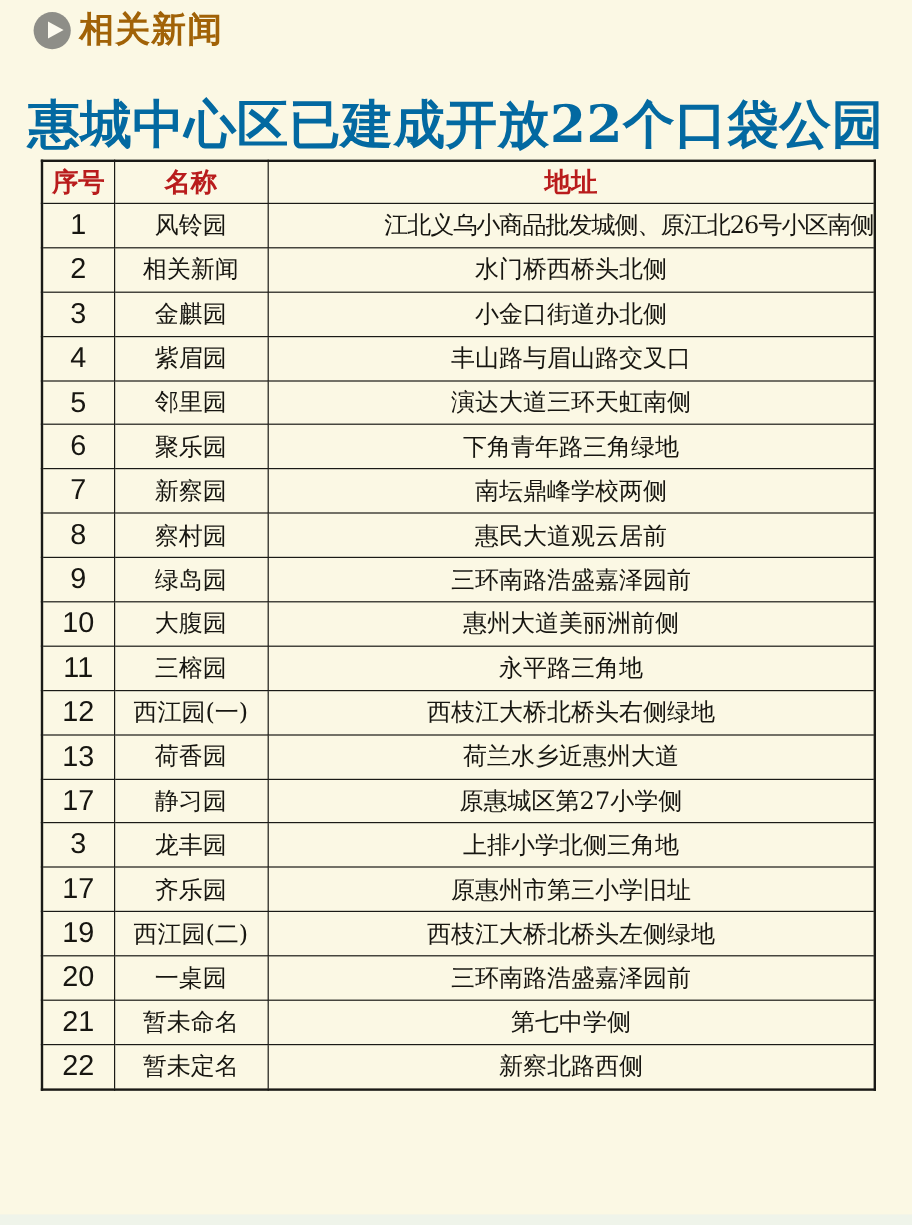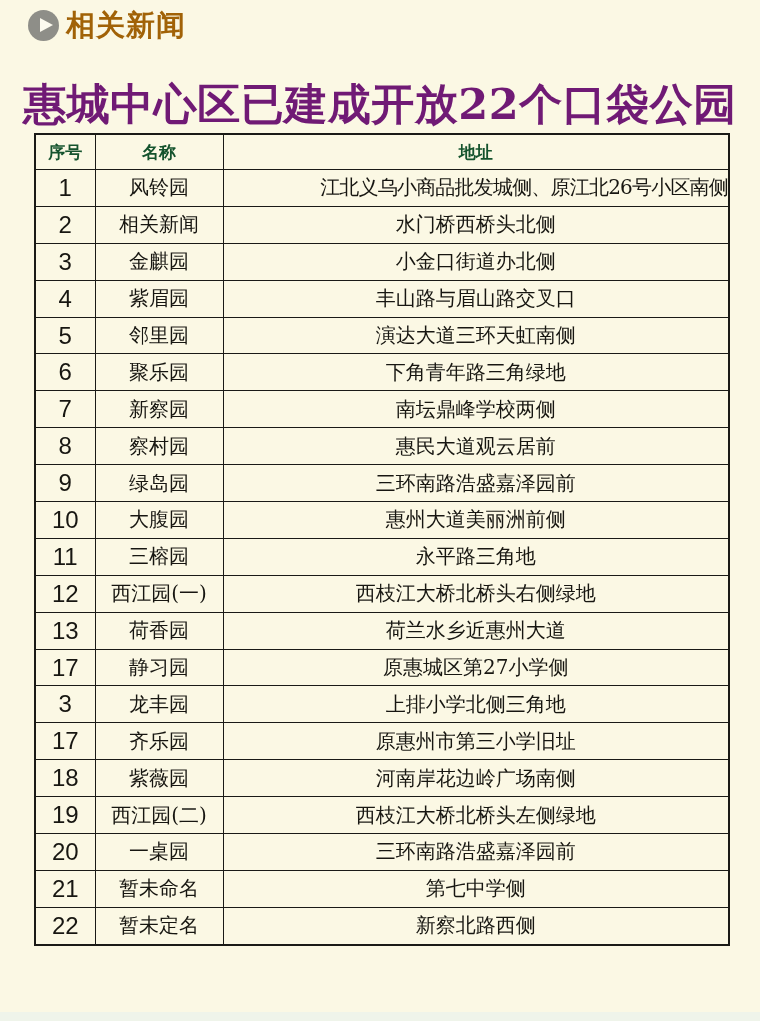--- a/index.html
+++ b/index.html
@@ -50,21 +50,21 @@
   }
   .main-title {
     position: absolute;
     top: 54px;
     left: 0;
     width: 100%;
     text-align: center;
     font-family: "DejaVu Serif", "Liberation Serif", serif;
     font-weight: bold;
     font-size: 43px;
-    color: #701a75;
+    color: #0369a1;
     letter-spacing: 0.5px;
     line-height: 1;
   }
   table.parks {
     position: absolute;
     top: 133px;
     left: 34px;
     width: 694px;
     border-collapse: collapse;
     table-layout: fixed;
@@ -73,23 +73,23 @@
   table.parks th, table.parks td {
     border: 1.5px solid #1a1a16;
     padding: 0;
     text-align: center;
     overflow: hidden;
     color: #171611;
   }
   table.parks th {
     height: 34px;
     font-family: "Liberation Sans", sans-serif;
-    font-size: 17px;
+    font-size: 22px;
     font-weight: 600;
-    color: #14532d;
+    color: #b91c1c;
   }
   table.parks td {
     height: 35.9px;
   }
   td.cell-no {
     font-family: "Liberation Sans", sans-serif;
     font-size: 24px;
     color: #21201b;
   }
   td.cell-name, td.cell-address {
@@ -209,25 +209,20 @@
     <td class="cell-no">3</td>
     <td class="cell-name">龙丰园</td>
     <td class="cell-address">上排小学北侧三角地</td>
   </tr>
       <tr>
     <td class="cell-no">17</td>
     <td class="cell-name">齐乐园</td>
     <td class="cell-address">原惠州市第三小学旧址</td>
   </tr>
       <tr>
-    <td class="cell-no">18</td>
-    <td class="cell-name">紫薇园</td>
-    <td class="cell-address">河南岸花边岭广场南侧</td>
-  </tr>
-      <tr>
     <td class="cell-no">19</td>
     <td class="cell-name">西江园(二)</td>
     <td class="cell-address">西枝江大桥北桥头左侧绿地</td>
   </tr>
       <tr>
     <td class="cell-no">20</td>
     <td class="cell-name">一桌园</td>
     <td class="cell-address">三环南路浩盛嘉泽园前</td>
   </tr>
       <tr>

